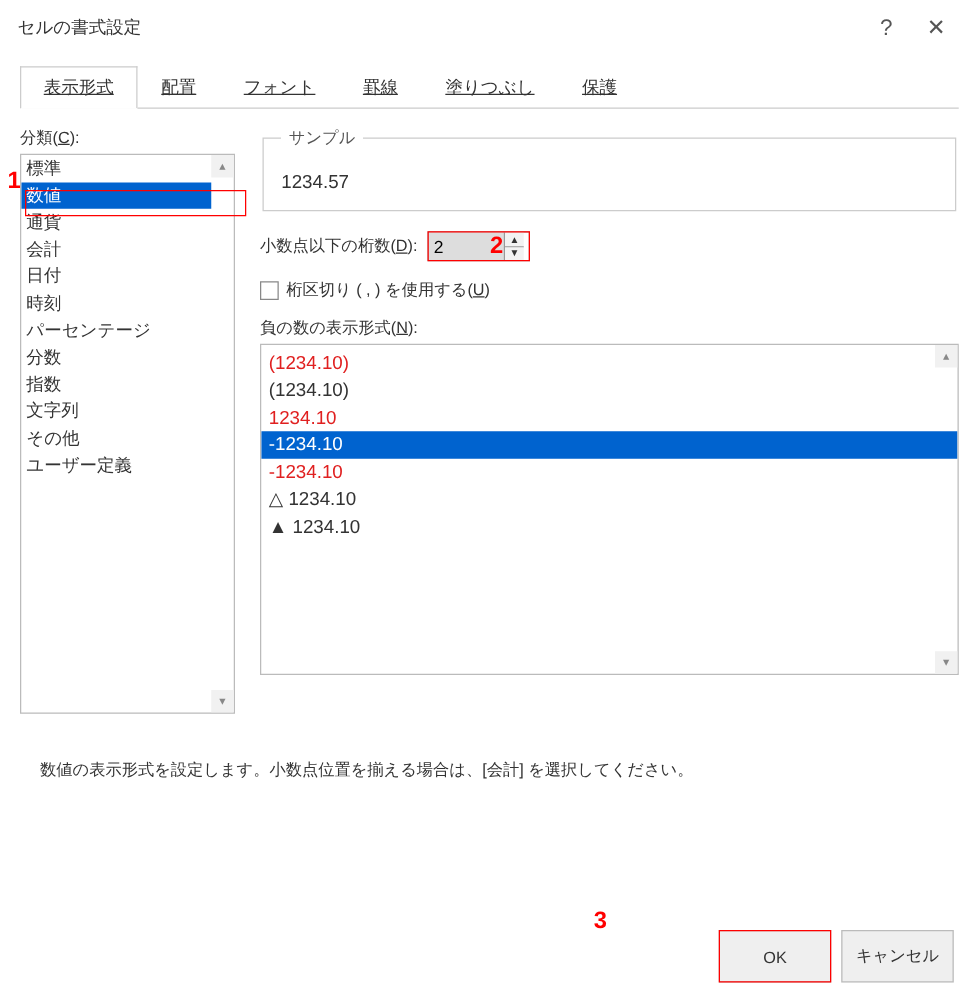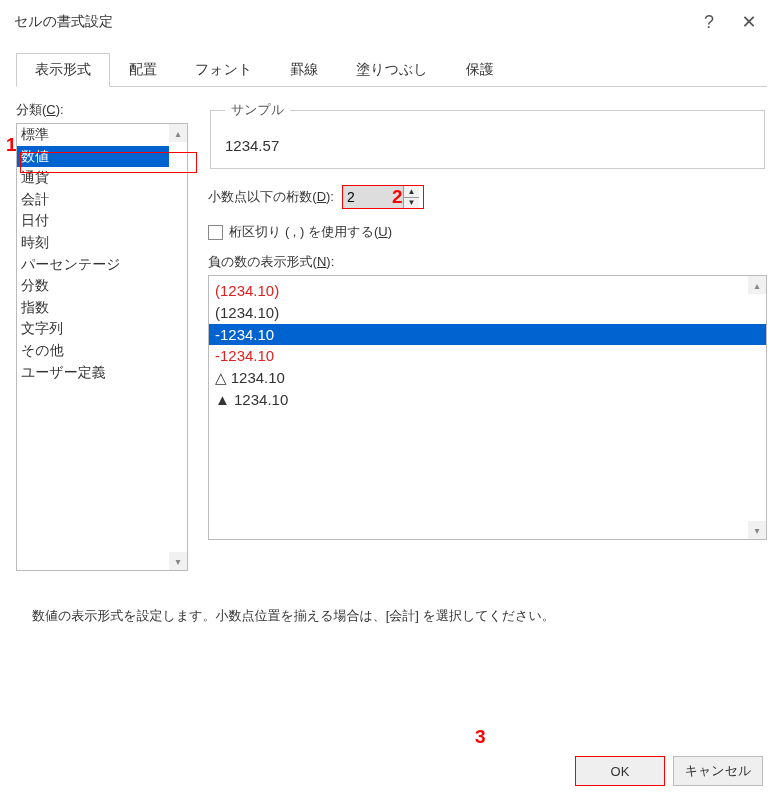--- a/index.html
+++ b/index.html
@@ -21,20 +21,21 @@
   .titlebar .title { flex: 1; font-size: 14px; }
   .titlebar .btn {
     width: 40px; height: 28px; display:flex; align-items:center; justify-content:center;
     color:#555; font-size:18px; cursor:pointer;
   }
   .tabs {
     display: flex;
     border-bottom: 1px solid #ccc;
     margin: 10px 16px 0 16px;
     padding: 0;
+    text-decoration: underline;
   }
   .tab {
     padding: 7px 18px;
     border: 1px solid transparent;
     border-bottom: none;
     position: relative;
     top: 1px;
     cursor: pointer;
     font-size: 14px;
     color: #333;
@@ -119,21 +120,21 @@
   .neglist .scroll-up, .neglist .scroll-down {
     position:absolute; right:0; width:18px; height:18px; background:#f1f1f1;
     display:flex; align-items:center; justify-content:center; font-size:10px; color:#888;
   }
   .neglist .scroll-up { top:0;} .neglist .scroll-down { bottom:0;}
   .desc { margin: 36px 20px 0 32px; font-size:13px; color:#333; }
   .footer {
     position:absolute; bottom:14px; right:20px; display:flex; gap:8px;
   }
   .dlg-btn {
-    min-width: 90px; height:30px; border:1px solid #bbb; background:#efefef;
+    min-width: 90px; height:42px; border:1px solid #bbb; background:#efefef;
     font-size:13px; cursor:pointer; display:flex; align-items:center; justify-content:center;
   }
   
   .anno-num { position:absolute; color:#ff0000; font-weight:bold; font-size:19px; font-family: Arial, sans-serif; }
   .anno-box-1 {
     position:absolute;
     border: 1.5px solid #ff0000;
     pointer-events: none;
   }
   .redborder { outline: 1.5px solid #ff0000; outline-offset: -1px; }
@@ -208,20 +209,21 @@
     </div>
 
     <div class="neg-label">
       <span>負の数の表示形式(</span><u>N</u><span>):</span>
     </div>
     <div class="neglist" id="neg-list">
       <div class="scroll-up">▴</div>
       <div class="items" id="neg-items">
           <div class="nitem red">(1234.10)</div>
           <div class="nitem">(1234.10)</div>
+          <div class="nitem red">1234.10</div>
           <div class="nitem selected">-1234.10</div>
           <div class="nitem red">-1234.10</div>
           <div class="nitem">△ 1234.10</div>
           <div class="nitem">▲ 1234.10</div>
         </div>
       <div class="scroll-down">▾</div>
     </div>
   </div>
 </div>
 

